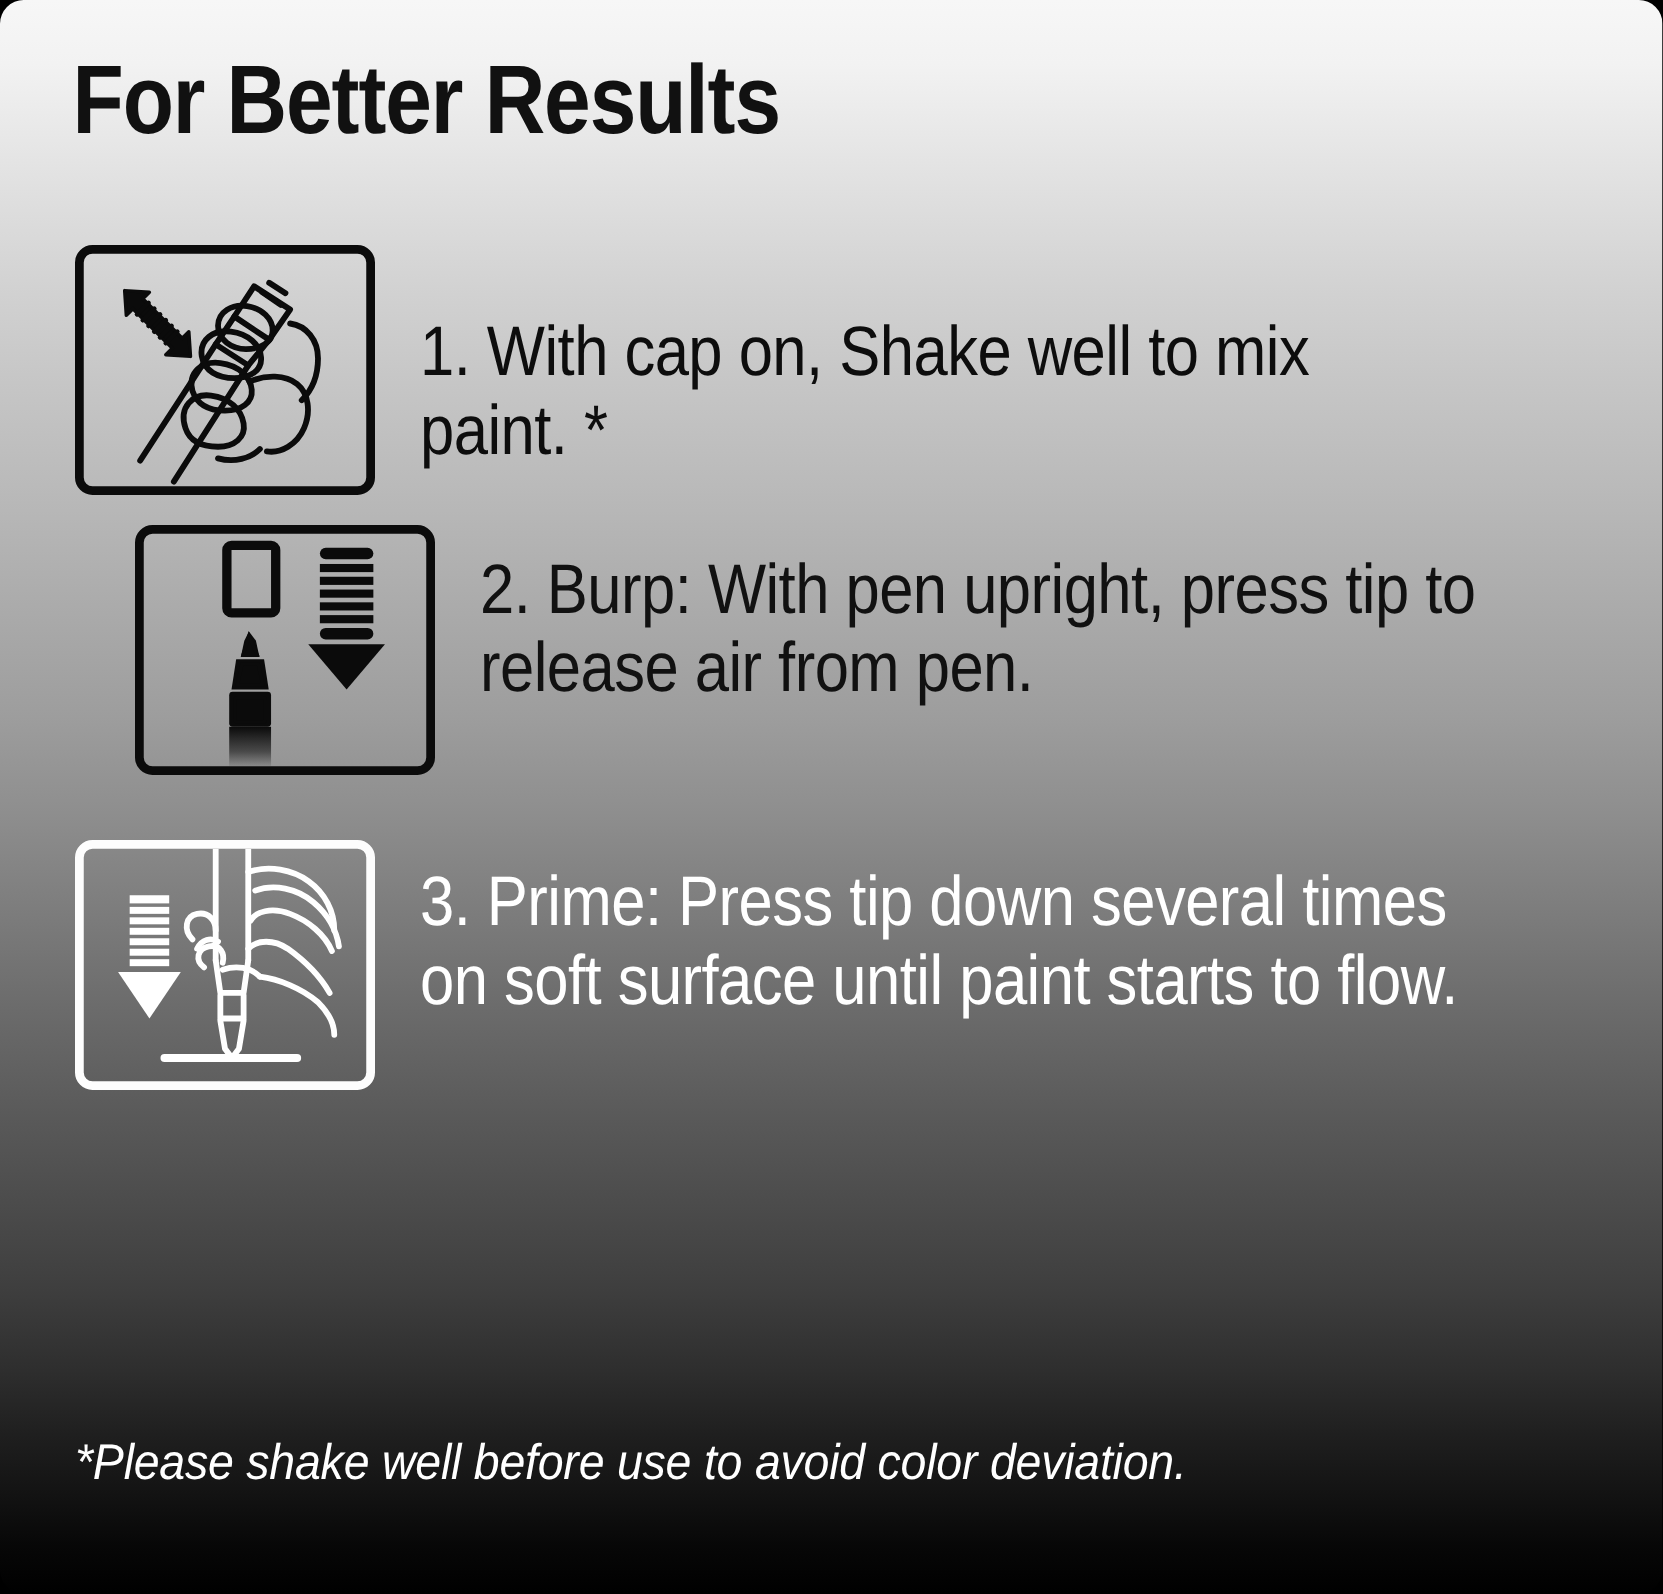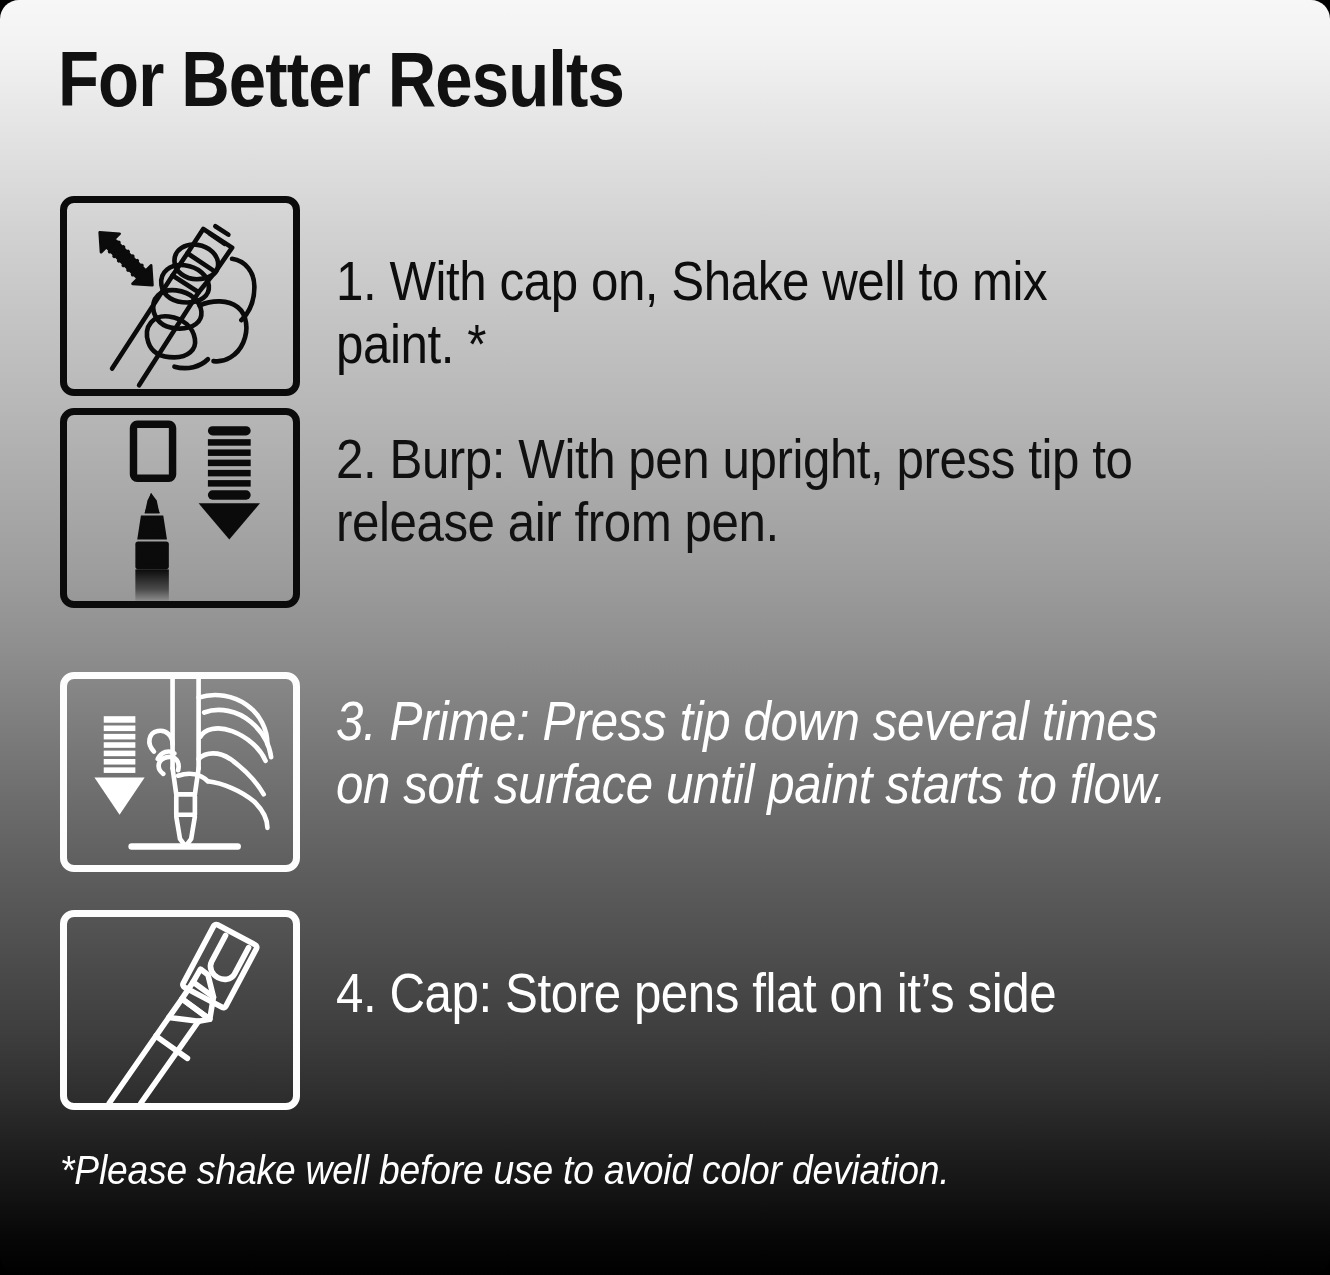--- a/index.html
+++ b/index.html
@@ -53,22 +53,22 @@
 
   
   .step {
     position: absolute;
     left: 0;
     width: 1280px;
     display: flex;
     align-items: flex-start;
   }
   .step-1 { top: 196px; }
-  .step-2 { top: 408px; }
-  .step-3 { top: 672px; font-style: italic; }
+  .step-2 { top: 420px; padding-left: 48px; }
+  .step-3 { top: 672px; }
   .step-4 { top: 910px; }
 
   .icon-box {
     position: relative;
     flex: 0 0 auto;
     width: 240px;
     height: 200px;
     margin-left: 60px;
     border-radius: 14px;
     box-sizing: border-box;
@@ -227,37 +227,16 @@
           <path d="M102 102 C94 96 96 86 106 84 C116 82 120 90 118 98"></path>
           <path d="M118 104 C130 100 142 102 150 110"></path>
           <path d="M150 110 C166 112 186 120 200 132 C210 142 214 152 214 160"></path>
         </g>
       </svg>
     </div>
     <div class="step-text">3. Prime: Press tip down several times
 on soft surface until paint starts to flow.</div>
   </div>
 
-  <div class="step step-4">
-    <div class="icon-box light-border">
-      <svg viewBox="0 0 240 200" xmlns="http://www.w3.org/2000/svg">
-        <g fill="none" stroke="#ffffff" stroke-width="6" stroke-linejoin="round" stroke-linecap="round">
-
-          <g transform="rotate(28 165 55)">
-            <rect x="136" y="16" width="52" height="76" rx="3"></rect>
-            <path d="M152 22 L152 54 C152 62 160 66 166 66 C172 66 180 62 180 54 L180 22"></path>
-          </g>
-
-          <path d="M44 200 L108 108"></path>
-          <path d="M78 200 L140 112"></path>
-          <path d="M108 108 L122 88 L152 110 L140 112 Z"></path>
-          <path d="M94 128 L128 152"></path>
-          <path d="M122 88 L134 70 L156 86 L152 110 Z"></path>
-          <path d="M134 70 L142 56 L150 62 L156 86"></path>
-        </g>
-      </svg>
-    </div>
-    <div class="step-text">4. Cap: Store pens flat on it’s side</div>
-  </div>
 
   <div class="footnote">*Please shake well before use to avoid color deviation.</div>
 
 </div>
 
 </body></html>

